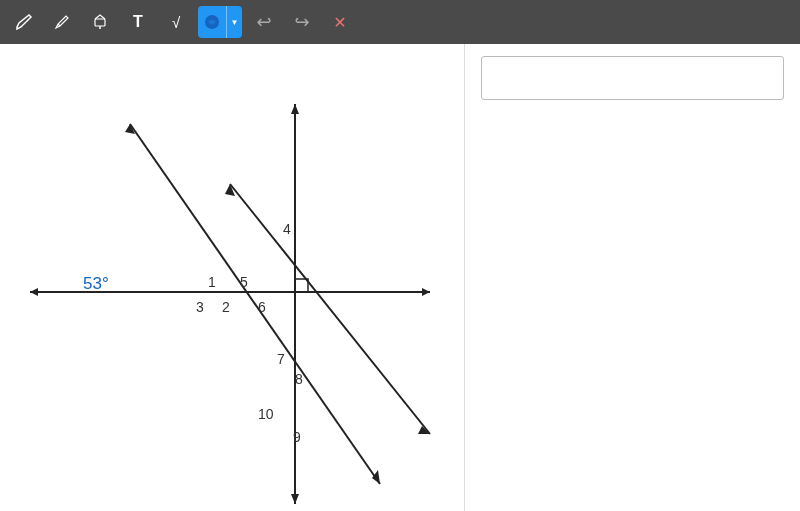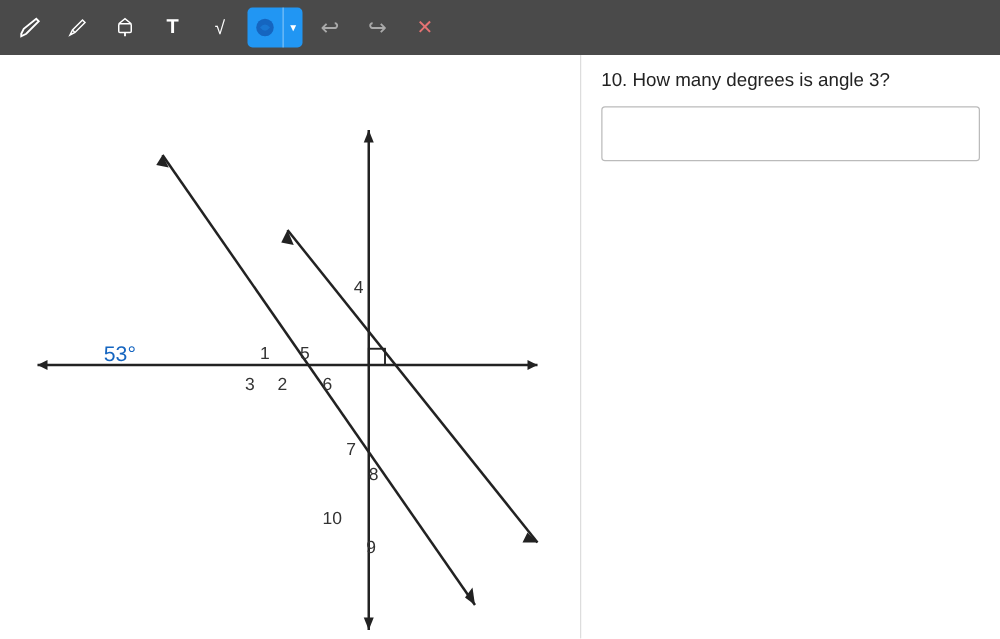--- a/index.html
+++ b/index.html
@@ -215,19 +215,16 @@
       <text x="295" y="340" font-size="14" fill="#333" font-family="Arial">8</text>
 
       <text x="258" y="375" font-size="14" fill="#333" font-family="Arial">10</text>
 
       <text x="293" y="398" font-size="14" fill="#333" font-family="Arial">9</text>
 
     </svg>
   </div>
 
   <div id="question-area">
-    <div id="question-text">
-      <span>10.</span><span> How many degrees is angle 3?</span>
-    </div>
     <input id="answer-box" type="text" placeholder="" style="">
   </div>
 
 </div>
 
 </body></html>

